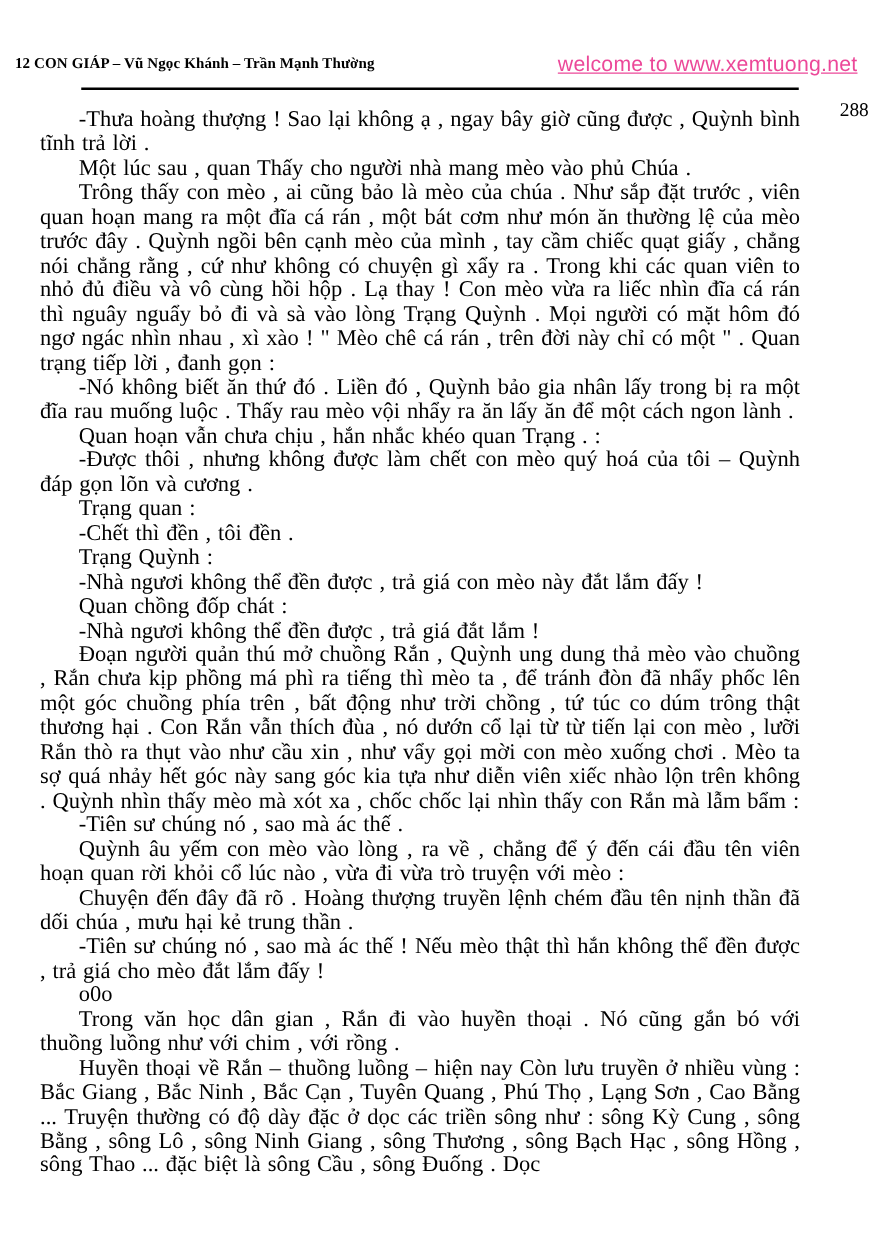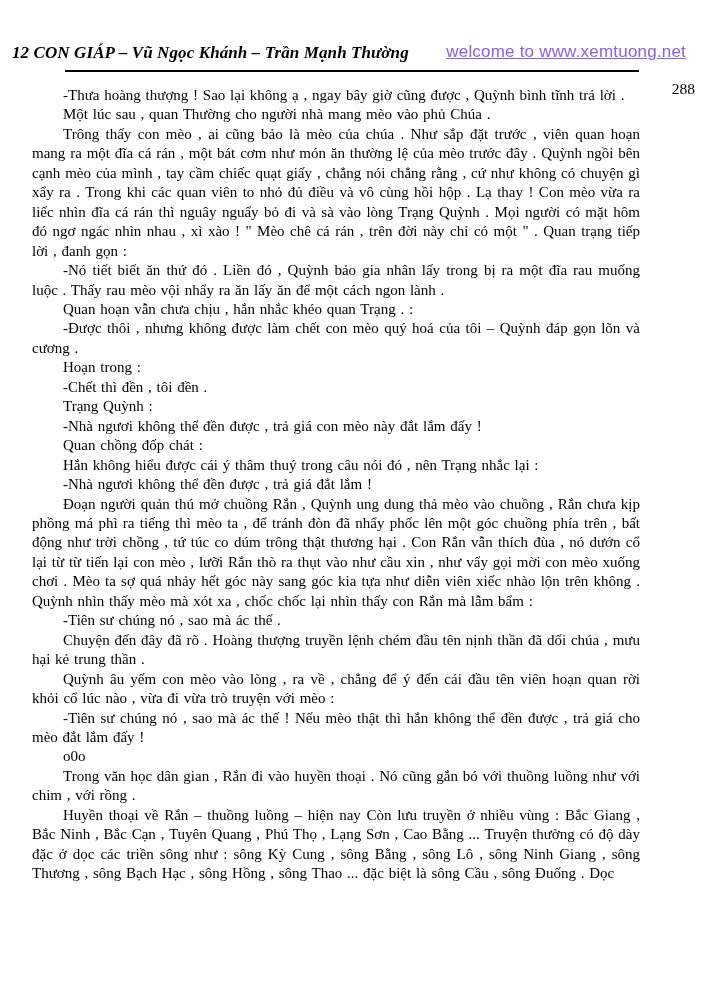--- a/index.html
+++ b/index.html
@@ -17,34 +17,33 @@
     position: absolute;
     top: 0; left: 0; right: 0;
     height: 70px;
   }
   .book-title {
     position: absolute;
     left: 12px;
     top: 43px;
     font-family: "Liberation Serif", serif;
     font-weight: bold;
-    font-size: 17px;
+    font-size: 12px;
     letter-spacing: 0.1px;
     white-space: nowrap;
-    font-style: italic;
   }
   .site-link {
     position: absolute;
     right: 16px;
     top: 42px;
     font-family: "Liberation Sans", sans-serif;
     font-size: 17px;
     letter-spacing: 0.2px;
     text-decoration: underline;
-    color: #8b5cf6;
+    color: #ec4899;
     white-space: nowrap;
   }
   .page-number {
     position: absolute;
     right: 7px;
     top: 44px;
     font-family: "Liberation Serif", serif;
     font-size: 15.5px;
     background: transparent;
     margin-top: 36px;
@@ -57,21 +56,21 @@
     height: 2px;
     background: #000000;
   }
   .document-body {
     position: absolute;
     top: 86px;
     left: 32px;
     width: 608px;
   }
   .para {
-    font-size: 15px;
+    font-size: 18px;
     line-height: 19.45px;
     text-align: justify;
     text-indent: 31px;
     word-spacing: 1px;
     hyphens: none;
   }
 </style>
 </head>
 <body>
 
@@ -81,35 +80,34 @@
     <span class="book-title">12 CON GIÁP – Vũ Ngọc Khánh – Trần Mạnh Thường</span>
     <span class="site-link">welcome to www.xemtuong.net</span>
     <span class="page-number">288</span>
   </div>
 
   <div class="header-rule"></div>
 
   <div class="document-body">
 
   <p class="para">-Thưa hoàng thượng ! Sao lại không ạ , ngay bây giờ cũng được , Quỳnh bình tĩnh trả lời .</p>
-      <p class="para">Một lúc sau , quan Thường cho người nhà mang mèo vào phủ Chúa .</p>
+      <p class="para">Một lúc sau , quan Thấy cho người nhà mang mèo vào phủ Chúa .</p>
       <p class="para">Trông thấy con mèo , ai cũng bảo là mèo của chúa . Như sắp đặt trước , viên quan hoạn mang ra một đĩa cá rán , một bát cơm như món ăn thường lệ của mèo trước đây . Quỳnh ngồi bên cạnh mèo của mình , tay cầm chiếc quạt giấy , chẳng nói chẳng rằng , cứ như không có chuyện gì xẩy ra . Trong khi các quan viên to nhỏ đủ điều và vô cùng hồi hộp . Lạ thay ! Con mèo vừa ra liếc nhìn đĩa cá rán thì nguây nguẩy bỏ đi và sà vào lòng Trạng Quỳnh . Mọi người có mặt hôm đó ngơ ngác nhìn nhau , xì xào ! " Mèo chê cá rán , trên đời này chỉ có một " . Quan trạng tiếp lời , đanh gọn :</p>
-      <p class="para">-Nó tiết biết ăn thứ đó . Liền đó , Quỳnh bảo gia nhân lấy trong bị ra một đĩa rau muống luộc . Thấy rau mèo vội nhẩy ra ăn lấy ăn để một cách ngon lành .</p>
+      <p class="para">-Nó không biết ăn thứ đó . Liền đó , Quỳnh bảo gia nhân lấy trong bị ra một đĩa rau muống luộc . Thấy rau mèo vội nhẩy ra ăn lấy ăn để một cách ngon lành .</p>
       <p class="para">Quan hoạn vẫn chưa chịu , hắn nhắc khéo quan Trạng . :</p>
       <p class="para">-Được thôi , nhưng không được làm chết con mèo quý hoá của tôi – Quỳnh đáp gọn lõn và cương .</p>
-      <p class="para">Hoạn trong :</p>
+      <p class="para">Trạng quan :</p>
       <p class="para">-Chết thì đền , tôi đền .</p>
       <p class="para">Trạng Quỳnh :</p>
       <p class="para">-Nhà ngươi không thể đền được , trả giá con mèo này đắt lắm đấy !</p>
       <p class="para">Quan chồng đốp chát :</p>
-      <p class="para">Hắn không hiểu được cái ý thâm thuý trong câu nói đó , nên Trạng nhắc lại :</p>
       <p class="para">-Nhà ngươi không thể đền được , trả giá đắt lắm !</p>
       <p class="para">Đoạn người quản thú mở chuồng Rắn , Quỳnh ung dung thả mèo vào chuồng , Rắn chưa kịp phồng má phì ra tiếng thì mèo ta , để tránh đòn đã nhẩy phốc lên một góc chuồng phía trên , bất động như trời chồng , tứ túc co dúm trông thật thương hại . Con Rắn vẫn thích đùa , nó dướn cổ lại từ từ tiến lại con mèo , lưỡi Rắn thò ra thụt vào như cầu xin , như vẩy gọi mời con mèo xuống chơi . Mèo ta sợ quá nhảy hết góc này sang góc kia tựa như diễn viên xiếc nhào lộn trên không . Quỳnh nhìn thấy mèo mà xót xa , chốc chốc lại nhìn thấy con Rắn mà lẫm bẩm :</p>
       <p class="para">-Tiên sư chúng nó , sao mà ác thế .</p>
+      <p class="para">Quỳnh âu yếm con mèo vào lòng , ra về , chẳng để ý đến cái đầu tên viên hoạn quan rời khỏi cổ lúc nào , vừa đi vừa trò truyện với mèo :</p>
       <p class="para">Chuyện đến đây đã rõ . Hoàng thượng truyền lệnh chém đầu tên nịnh thần đã dối chúa , mưu hại kẻ trung thần .</p>
-      <p class="para">Quỳnh âu yếm con mèo vào lòng , ra về , chẳng để ý đến cái đầu tên viên hoạn quan rời khỏi cổ lúc nào , vừa đi vừa trò truyện với mèo :</p>
       <p class="para">-Tiên sư chúng nó , sao mà ác thế ! Nếu mèo thật thì hắn không thể đền được , trả giá cho mèo đắt lắm đấy !</p>
       <p class="para">o0o</p>
       <p class="para">Trong văn học dân gian , Rắn đi vào huyền thoại . Nó cũng gắn bó với thuồng luồng như với chim , với rồng .</p>
       <p class="para">Huyền thoại về Rắn – thuồng luồng – hiện nay Còn lưu truyền ở nhiều vùng  : Bắc Giang , Bắc Ninh , Bắc Cạn , Tuyên Quang , Phú Thọ , Lạng Sơn , Cao Bằng ... Truyện thường có độ dày đặc ở dọc các triền sông như : sông Kỳ Cung , sông Bằng , sông Lô , sông Ninh Giang , sông Thương , sông Bạch Hạc , sông Hồng , sông Thao ... đặc biệt là sông Cầu , sông Đuống . Dọc</p>
     </div>
 
 </div>
 
 </body></html>

